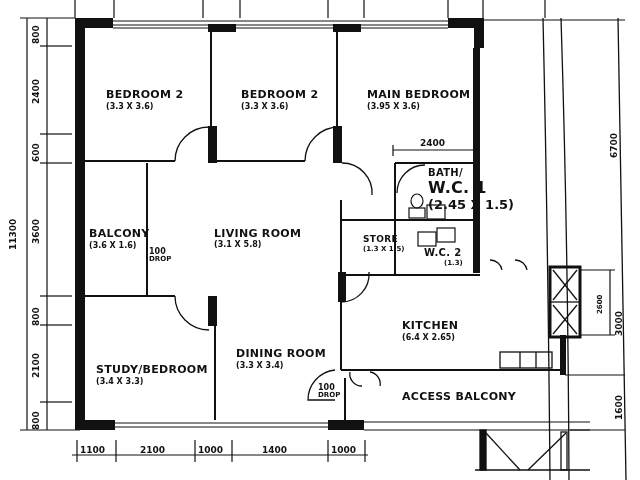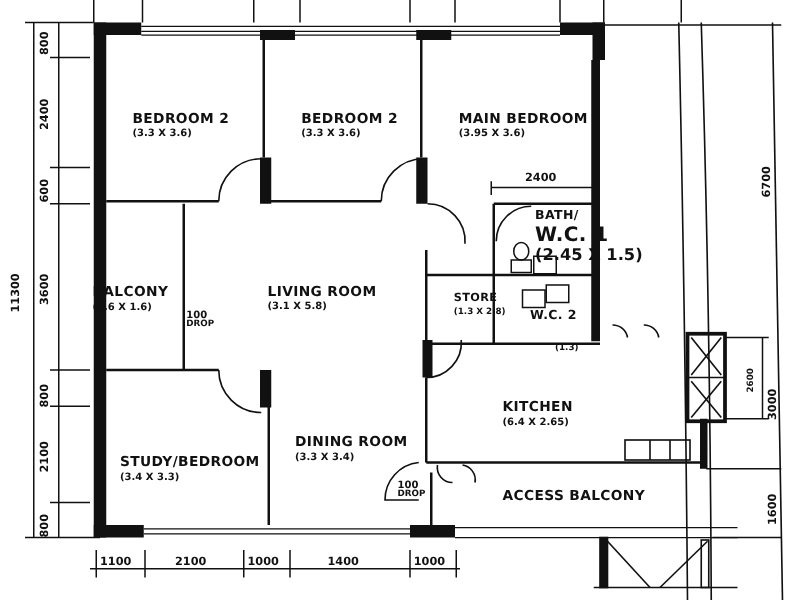--- a/index.html
+++ b/index.html
@@ -184,27 +184,27 @@
   <div class="lbl" style="position:static">MAIN BEDROOM</div>
   <div class="sub" style="position:static;margin-top:3px">(3.95 X 3.6)</div>
 </div>
 <div class="room" style="left:428px;top:168px;">
   <div class="lbl" style="position:static;font-size:10px">BATH/</div>
   <div class="lbl" style="position:static;font-size:16px;margin-top:2px">W.C. 1</div>
   <div class="sub" style="position:static;margin-top:2px;font-size:13px">(2.45 X 1.5)</div>
 </div>
 <div class="room" style="left:424px;top:248px;">
   <div class="lbl" style="position:static;font-size:10px">W.C. 2</div>
-  <div class="sub" style="position:static;margin-top:17px;font-size:7px;padding-left:20px">(1.3)</div>
+  <div class="sub" style="position:static;margin-top:2px;font-size:7px;padding-left:20px">(1.3)</div>
 </div>
 <div class="room" style="left:363px;top:235px;">
   <div class="lbl" style="position:static;font-size:9px">STORE</div>
-  <div class="sub" style="position:static;margin-top:2px;font-size:7px">(1.3 X 2.8)</div>
-</div>
-<div class="room" style="left:74px;top:228px;">
+  <div class="sub" style="position:static;margin-top:2px;font-size:7px">(1.3 X 1.5)</div>
+</div>
+<div class="room" style="left:89px;top:228px;">
   <div class="lbl" style="position:static">BALCONY</div>
   <div class="sub" style="position:static;margin-top:3px">(3.6 X 1.6)</div>
 </div>
 <div class="room" style="left:214px;top:228px;">
   <div class="lbl" style="position:static">LIVING ROOM</div>
   <div class="sub" style="position:static;margin-top:2px">(3.1 X 5.8)</div>
 </div>
 <div class="room" style="left:96px;top:348px;margin-top:16px;">
   <div class="lbl" style="position:static">STUDY/BEDROOM</div>
   <div class="sub" style="position:static;margin-top:3px">(3.4 X 3.3)</div>

